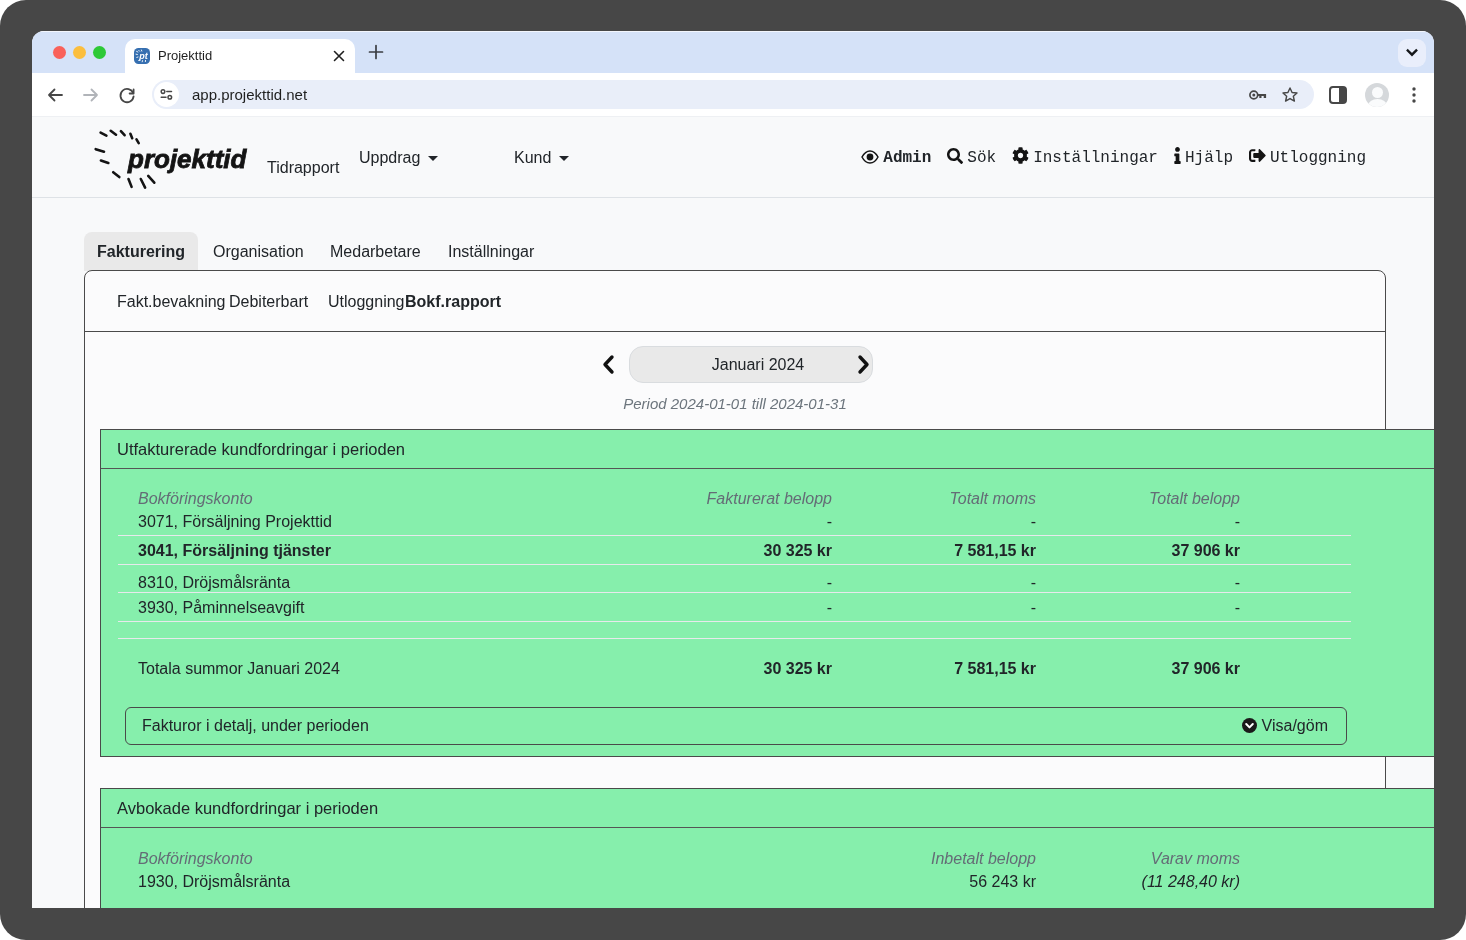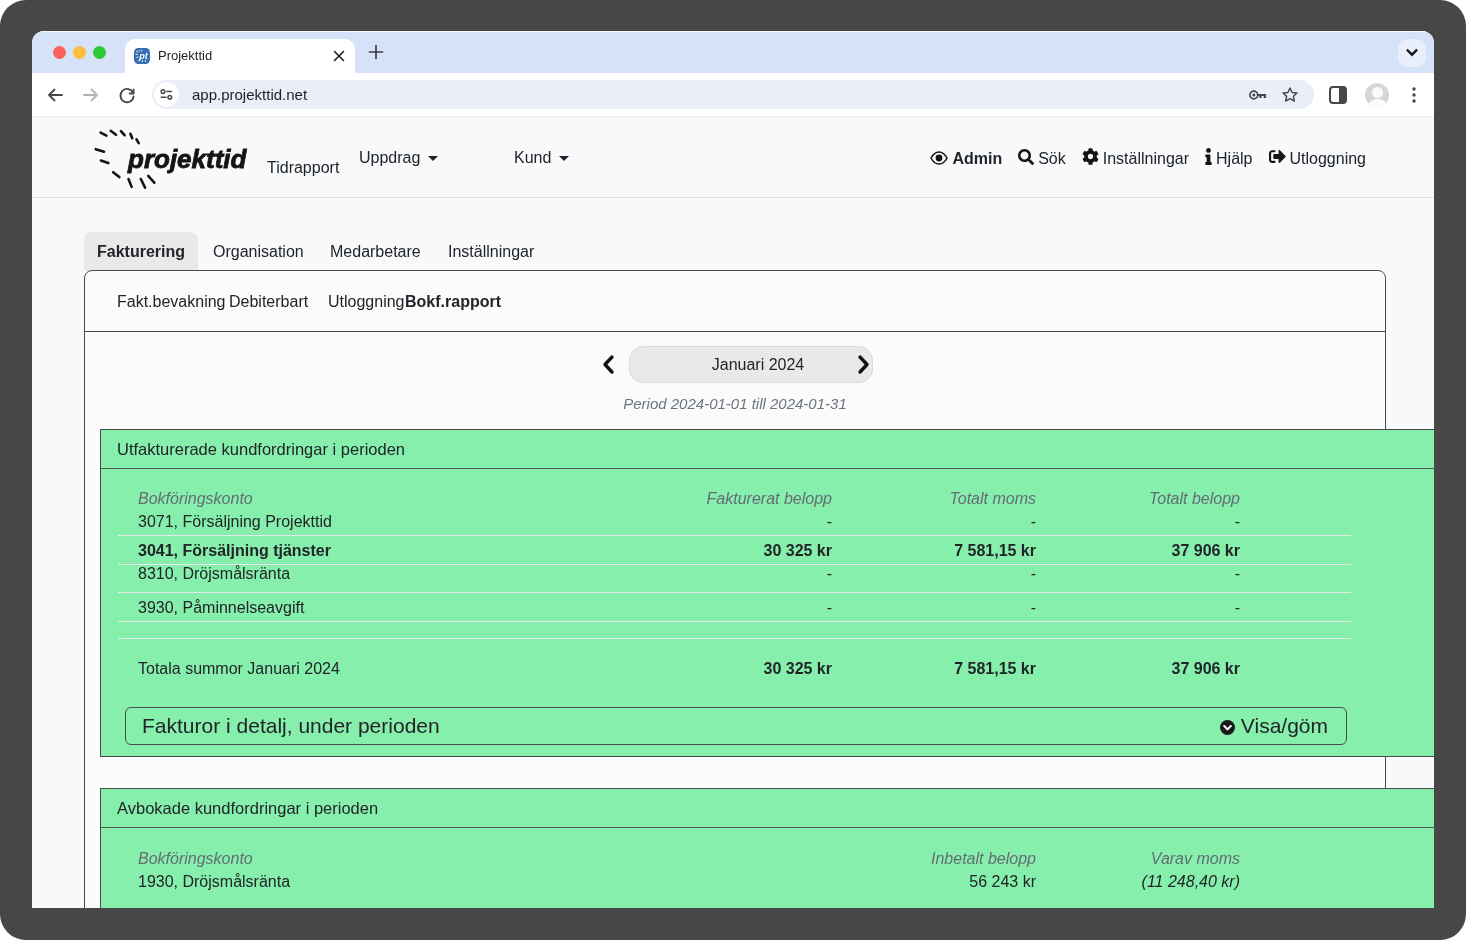--- a/index.html
+++ b/index.html
@@ -11,41 +11,41 @@
 .tab { position:absolute; left:93px; top:8px; width:230px; height:34px; background:#fff; border-radius:10px 10px 0 0; }
 .tabtitle { position:absolute; left:33px; top:0; height:34px; line-height:34px; font-size:13px; color:#1f1f1f; }
 .toolbar { position:absolute; left:0; top:42px; width:1402px; height:44px; background:#fff; border-bottom:1px solid #eef0f3; }
 .pill { position:absolute; left:120px; top:7px; width:1162px; height:29px; background:#e9eef9; border-radius:15px; }
 .urltext { position:absolute; left:40px; top:0; height:29px; line-height:29px; font-size:15px; color:#1f1f1f; }
 .page { position:absolute; left:0; top:86px; width:1402px; height:791px; background:#f8f9fa; }
 .abs { position:absolute; }
 .navlink { position:absolute; top:29px; height:24px; line-height:24px; font-size:16px; color:#212529; }
 .rnav { position:absolute; top:29px; right:68px; height:24px; line-height:24px; font-size:0; color:#212529; white-space:nowrap; }
 .rnav svg, .rnav b, .rnav span { vertical-align:middle; }
-.ritem { margin-left:16px; font-size:16px; }
+.ritem { margin-left:16px; font-size:16px;font-family:Liberation Mono, monospace; }
 .ritem svg { margin-right:4px; vertical-align:-2px; }
 .caret { display:inline-block; width:0; height:0; border-left:5px solid transparent; border-right:5px solid transparent; border-top:5.5px solid #212529; margin-left:3px; vertical-align:2px; }
 .hdrline { position:absolute; left:0; top:80px; width:1402px; height:1px; background:#dee2e6; }
 .tabx { position:absolute; top:115px; height:39px; line-height:39px; font-size:16px; color:#212529; }
 .container { position:absolute; left:52px; top:153px; width:1302px; height:660px; border:1px solid #4a4a4a; border-radius:8px 8px 0 0; background:#fbfbfc; }
 .subnav { position:absolute; left:0; top:0; width:1300px; height:61px; border-bottom:1px solid #4a4a4a; }
 .snitem { position:absolute; top:0; height:61px; line-height:61px; font-size:16px; color:#212529; }
 .monthbtn { position:absolute; left:544px; top:75px; width:244px; height:37px; background:#e9e9e9; border:1px solid #d9dcdf; border-radius:14px; text-align:center; line-height:35px; font-size:16px; color:#212529;padding-left:14px; }
 .chev { position:absolute; top:83px; }
 .period { position:absolute; left:0; top:124px; width:1300px; text-align:center; font-size:15px; font-style:italic; color:#6c757d; }
 .card { position:absolute; left:15px; width:1391px; border:1px solid #4a4a4a; border-radius:0; background:#86efac; }
 .cardhdr { position:absolute; left:0; top:0; width:100%; height:39px; line-height:39px; border-bottom:1px solid #555; padding-left:16px; font-size:16.5px; color:#212529; }
 .row { position:absolute; left:0; width:1267px; height:29px; line-height:29px; font-size:16px; color:#212529; }
 .c1 { position:absolute; left:37px; }
 .c2 { position:absolute; width:200px; right:536px; text-align:right; }
 .c3 { position:absolute; width:200px; right:332px; text-align:right; }
 .c4 { position:absolute; width:200px; right:128px; text-align:right; }
 .thead { font-style:italic; color:#646c76; }
 .sep { position:absolute; left:17px; width:1233px; height:1px; background:#e7e9ec; }
-.detailbox { position:absolute; left:24px; top:277px; width:1222px; height:38px; border:1px solid #4a4a4a; border-radius:6px; font-size:21px; color:#212529;padding-left:28px; }
+.detailbox { position:absolute; left:24px; top:277px; width:1222px; height:38px; border:1px solid #4a4a4a; border-radius:6px; font-size:16px; color:#212529;padding-left:28px; }
 </style>
 </head>
 <body>
 <div class="frame">
 <div class="window">
 
   <div class="tabstrip">
     <div style="position:absolute;left:0;top:0;width:1402px;height:1px;background:rgba(255,255,255,0.7);border-radius:10px 10px 0 0;"></div>
     <div class="dot" style="left:21px;background:#f9615a;"></div>
     <div class="dot" style="left:41px;background:#fbbe3e;"></div>
@@ -205,21 +205,21 @@
               <span class="c4">-</span>
             </div>
         <div class="sep" style="top:105px;"></div>
         <div class="row" style="top:106px;font-weight:bold;">
               <span class="c1">3041, Försäljning tjänster</span>
               <span class="c2">30 325 kr</span>
               <span class="c3">7 581,15 kr</span>
               <span class="c4">37 906 kr</span>
             </div>
         <div class="sep" style="top:134px;"></div>
-        <div class="row" style="top:129px;">
+        <div class="row" style="top:138px;">
               <span class="c1">8310, Dröjsmålsränta</span>
               <span class="c2">-</span>
               <span class="c3">-</span>
               <span class="c4">-</span>
             </div>
         <div class="sep" style="top:162px;"></div>
         <div class="row" style="top:163px;">
               <span class="c1">3930, Påminnelseavgift</span>
               <span class="c2">-</span>
               <span class="c3">-</span>

